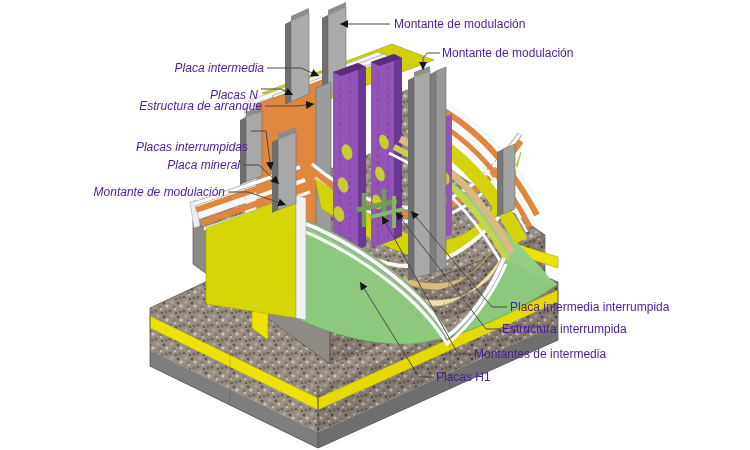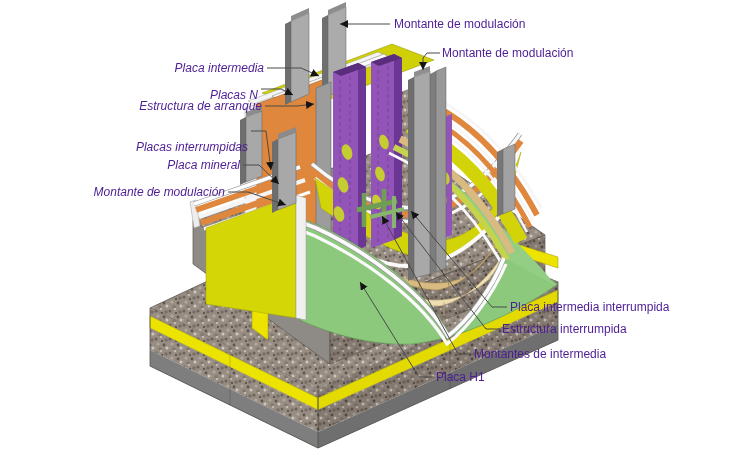--- a/index.html
+++ b/index.html
@@ -254,16 +254,16 @@
   <div id="lb2" class="lbl">Montante de modulación</div>
   <div id="lb3" class="lbl r">Placa intermedia</div>
   <div id="lb4" class="lbl r">Placas N</div>
   <div id="lb5" class="lbl r">Estructura de arranque</div>
   <div id="lb6" class="lbl r">Placas interrumpidas</div>
   <div id="lb7" class="lbl r">Placa mineral</div>
   <div id="lb8" class="lbl r">Montante de modulación</div>
   <div id="lb9" class="lbl">Placa intermedia interrumpida</div>
   <div id="lb10" class="lbl">Estructura interrumpida</div>
   <div id="lb11" class="lbl">Montantes de intermedia</div>
-  <div id="lb12" class="lbl">Placa H1</div>
+  <div id="lb12" class="lbl">Placas H1</div>
 </div>
 
 </div>
 
 </body></html>

